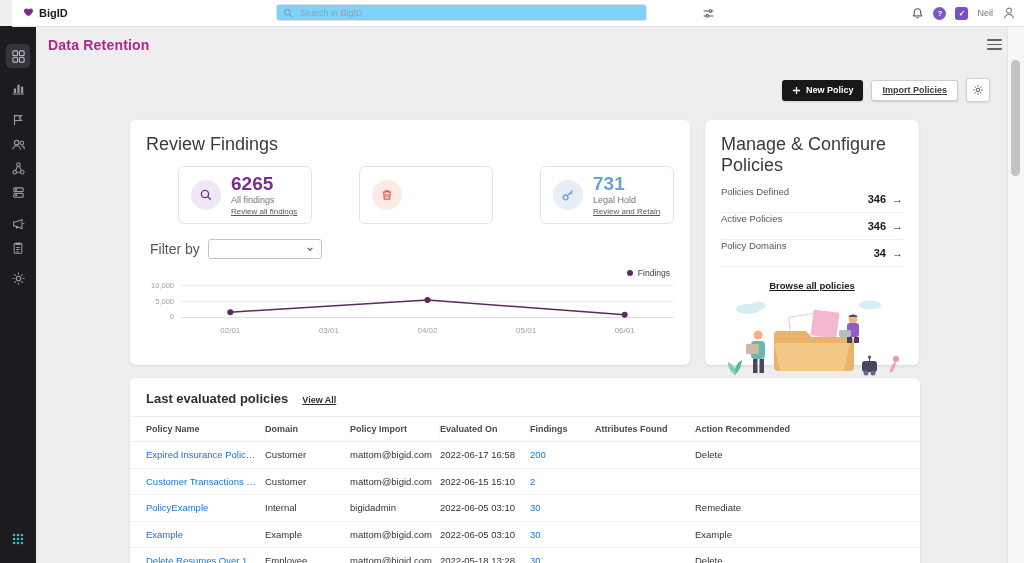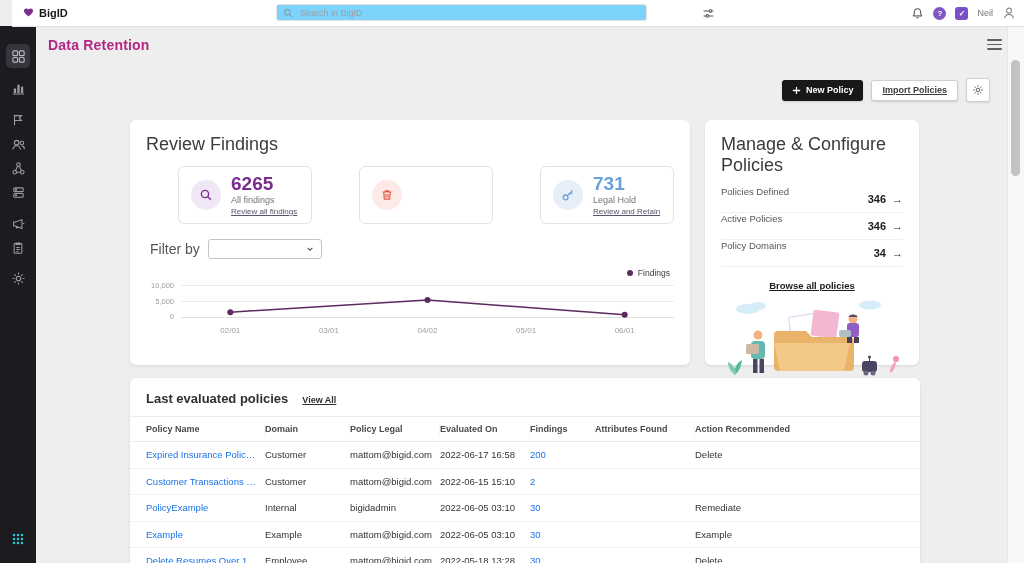--- a/index.html
+++ b/index.html
@@ -434,21 +434,21 @@
 </div>
 
 <div class="card card-table">
   <div class="t-head">
     <span class="t-title">Last evaluated policies</span>
     <span class="t-viewall">View All</span>
   </div>
   <div class="trow trow-header">
     <span class="th cell-first">Policy Name</span>
     <span class="th">Domain</span>
-    <span class="th">Policy Legal</span>
+    <span class="th">Policy Import</span>
     <span class="th">Evaluated On</span>
     <span class="th">Findings</span>
     <span class="th">Attributes Found</span>
     <span class="th">Action Recommended</span>
   </div>
 
   <div class="trow trow-body">
     <span class="td cell-first link">Expired Insurance Policies</span>
     <span class="td">Customer</span>
     <span class="td">mattom@bigid.com</span>

